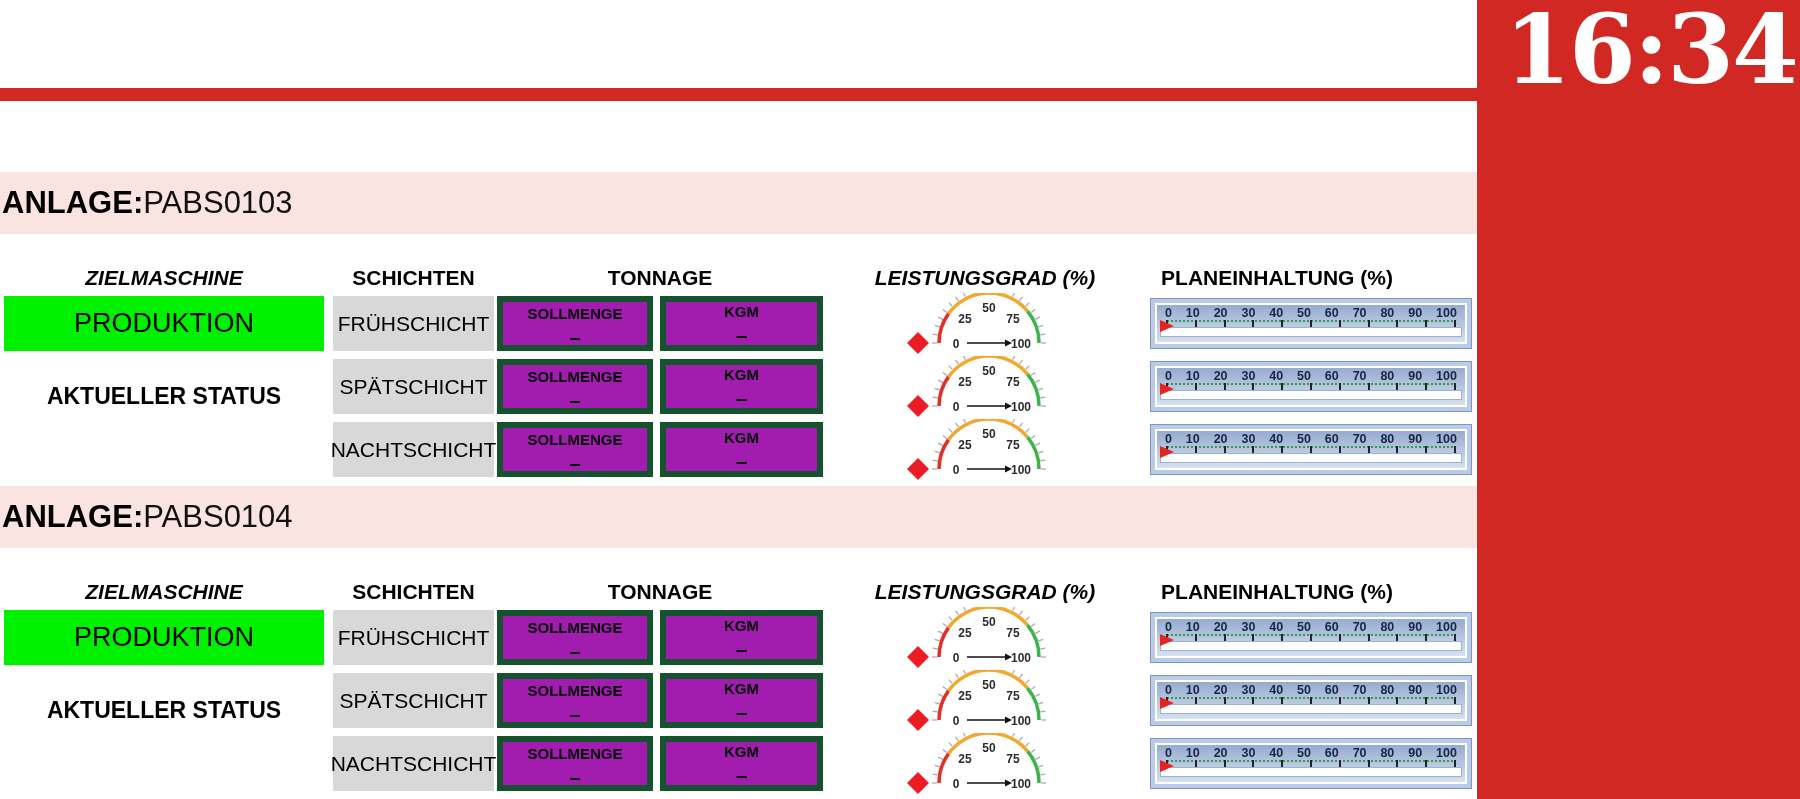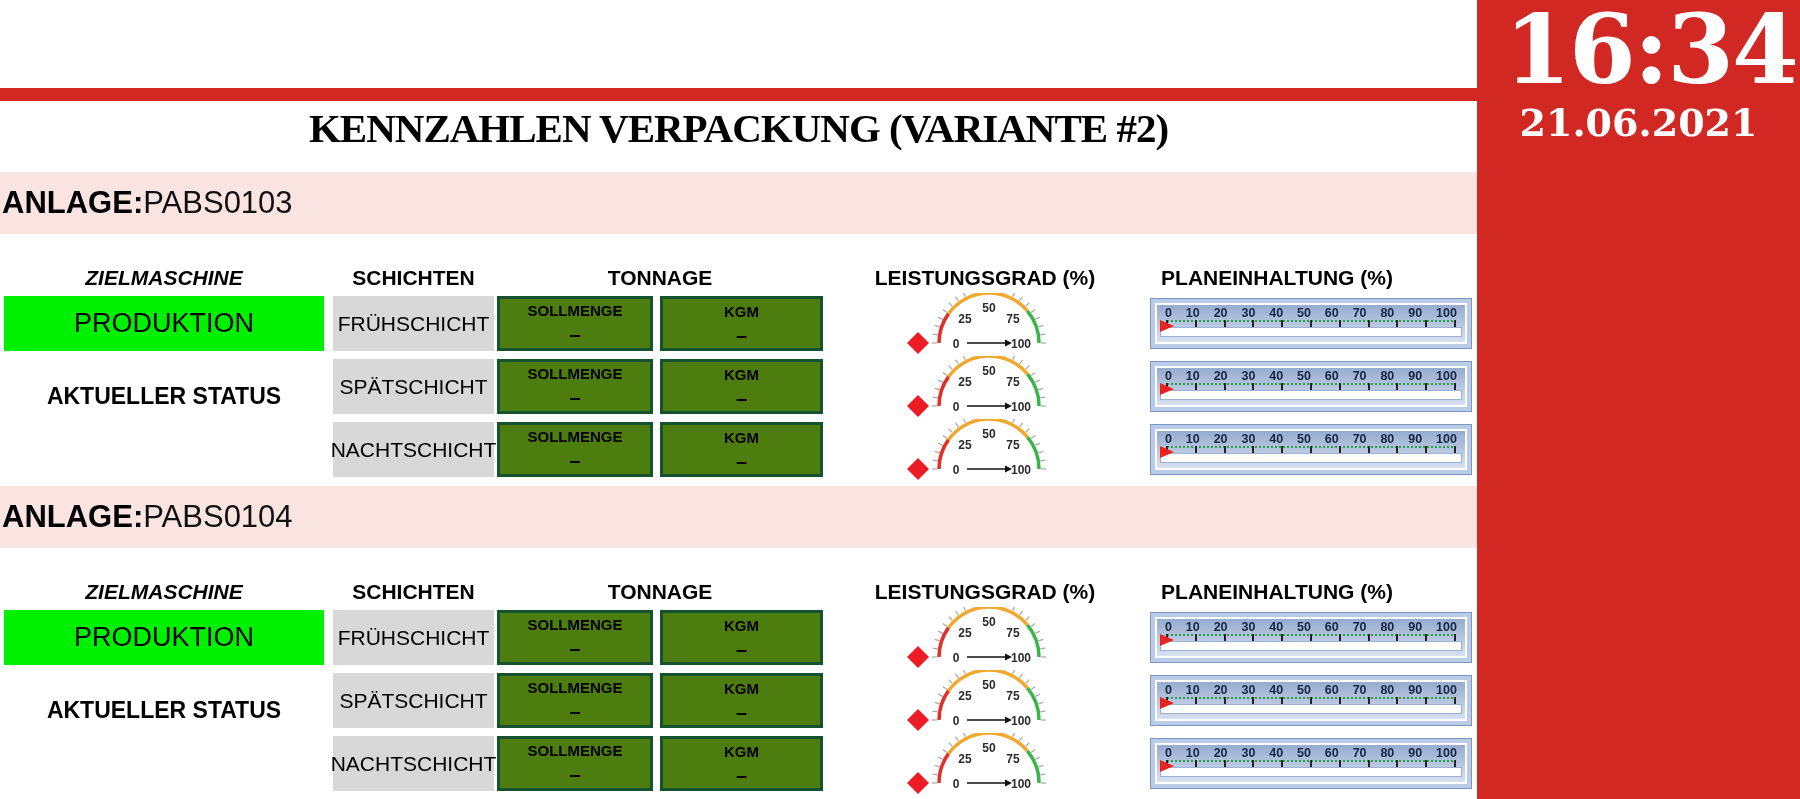--- a/index.html
+++ b/index.html
@@ -17,28 +17,28 @@
               font-family:"Liberation Serif",serif;font-weight:bold;font-size:41px;
               letter-spacing:-1px;color:#000;}
   
   .section{position:absolute;left:0;width:1477px;height:316px;}
   #section-0{top:172px;} #section-1{top:486px;}
   .band{position:absolute;left:0;top:0;width:1477px;height:62px;display:flex;align-items:center;}
   .band .lbl{font-weight:bold;font-size:31px;color:#000;margin-left:2px;}
   .band .val{font-size:31px;color:#111;}
   .col-head{position:absolute;top:94px;font-weight:bold;font-size:21px;color:#000;text-align:center;}
   .ch-a{left:4px;width:320px;font-style:italic;} .ch-b{left:333px;width:161px;} .ch-c{left:497px;width:326px;}
-  .ch-d{left:860px;width:250px;} .ch-e{left:1116px;width:322px;}
+  .ch-d{left:860px;width:250px;font-style:italic;} .ch-e{left:1116px;width:322px;}
   .row-0{top:124px;} .row-1{top:187px;} .row-2{top:250px;}
   .cell{position:absolute;height:55px;display:flex;align-items:center;justify-content:center;}
   .cell-a{left:4px;width:320px;font-size:27px;color:#000;}
   .status-title{font-weight:bold;font-size:23px;align-items:flex-end;padding-bottom:4px;box-sizing:border-box;}
   .cell-b{left:333px;width:161px;background:#d8d8d8;font-size:21px;color:#000;}
-  .tonnage{flex-direction:column;justify-content:flex-start;background:#4d7c0f;
-           border:3px solid #14532d;box-sizing:border-box;}
+  .tonnage{flex-direction:column;justify-content:flex-start;background:#a21caf;
+           border:6px solid #14532d;box-sizing:border-box;}
   .tonnage .t-lbl{font-weight:bold;font-size:15px;color:#000;margin-top:3px;}
   .tonnage .t-val{font-weight:bold;font-size:20px;color:#000;margin-top:4px;}
   .cell-c{left:497px;width:156px;} .cell-d{left:660px;width:163px;justify-content:center;}
   .gauge-wrap{position:absolute;left:905px;width:156px;height:62px;}
   .g0{top:121px;} .g1{top:184px;} .g2{top:247px;}
   
   .pbar{position:absolute;left:1150px;width:322px;height:51px;box-sizing:border-box;
         background:#b9cbe7;border:1px solid #7b97c2;padding:4px;}
   .b0{top:126px;} .b1{top:189px;} .b2{top:252px;}
   .pbar-in{position:relative;height:100%;border:2px solid #fff;box-sizing:border-box;
@@ -55,21 +55,20 @@
             border-left:14px solid #e8231f;}
   .gauge-svg{display:block;}
 </style>
 </head>
 <body>
 
 <div id="screen">
 
   <div id="topbar" style="background: rgb(210, 40, 35);"></div>
 
-  <div id="page-title">KENNZAHLEN VERPACKUNG (VARIANTE #2)</div>
 
   <div class="section" id="section-0">
     <div class="band" style="background: rgb(249, 228, 225);">
       <span class="lbl">ANLAGE:</span>
         <span class="val">PABS0103</span>
     </div>
     <div class="col-head ch-a">ZIELMASCHINE</div>
     <div class="col-head ch-b">SCHICHTEN</div>
     <div class="col-head ch-c">TONNAGE</div>
     <div class="col-head ch-d">LEISTUNGSGRAD (%)</div>
@@ -561,16 +560,15 @@
             <span style="left: 100%;"></span>
           </div>
           <div class="pbar-track"></div>
           <div class="pbar-ptr" style="border-left-color: rgb(232, 35, 31);"></div>
         </div>
       </div>
   </div>
 
   <aside id="sidebar" style="background: rgb(210, 40, 35);">
     <div class="clock-time">16:34</div>
-    <div class="clock-date">21.06.2021</div>
   </aside>
 
 </div>
 
 </body></html>

